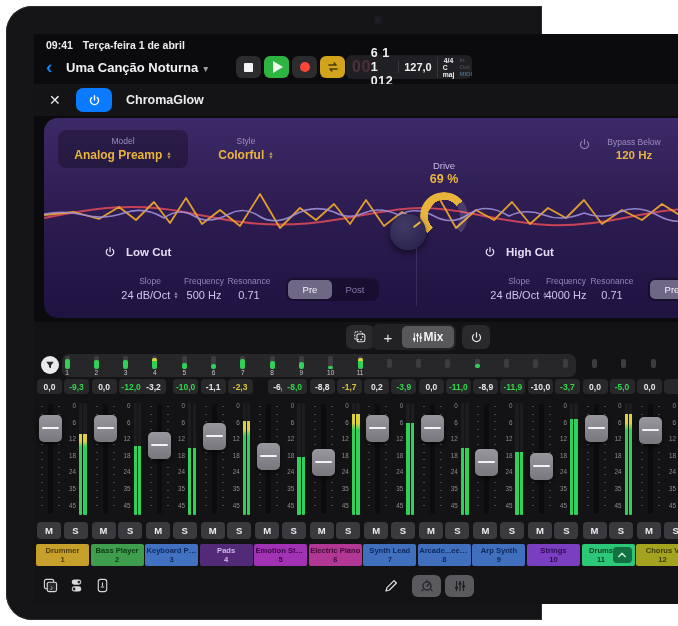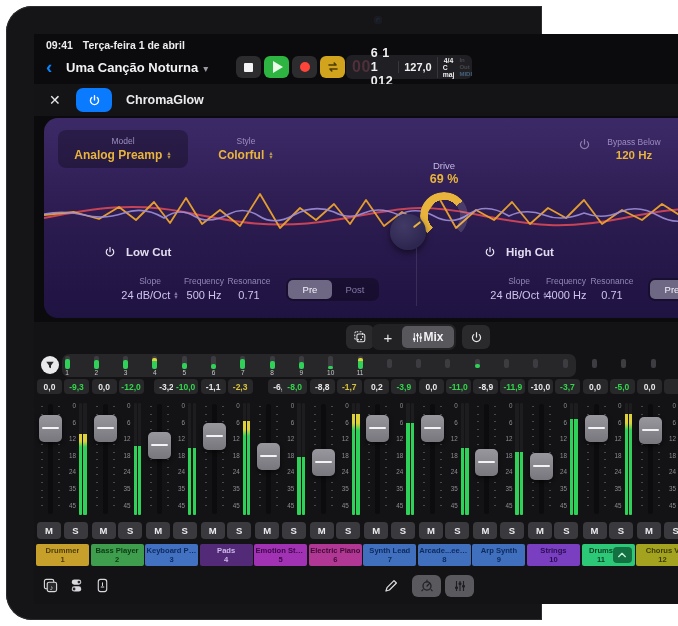--- a/index.html
+++ b/index.html
@@ -388,21 +388,21 @@
               <div class="ov-slot" style="left: 587.2px; top: 5px; height: 9px;"></div>
               <div class="ov-slot" style="left: 616.5px; top: 5px; height: 9px;"></div>
             </div>
         </div>
 
         <div class="db-row" id="db-row">
             <div class="db-box" style="left: 3px; top: 1px;">0,0</div>
             <div class="db-box green" style="left: 30px; top: 1px;">-9,3</div>
             <div class="db-box" style="left: 57.55px; top: 1px;">0,0</div>
             <div class="db-box green" style="left: 84.55px; top: 1px;">-12,0</div>
-            <div class="db-box" style="left: 120px; top: 1px;">-3,2</div>
+            <div class="db-box" style="left: 107px; top: 1px;">-3,2</div>
             <div class="db-box green" style="left: 139.1px; top: 1px;">-10,0</div>
             <div class="db-box" style="left: 166.65px; top: 1px;">-1,1</div>
             <div class="db-box yellow" style="left: 193.65px; top: 1px;">-2,3</div>
             <div class="db-box" style="left: 234px; top: 1px;">-6,2</div>
             <div class="db-box green" style="left: 248.2px; top: 1px;">-8,0</div>
             <div class="db-box" style="left: 275.75px; top: 1px;">-8,8</div>
             <div class="db-box yellow" style="left: 302.75px; top: 1px;">-1,7</div>
             <div class="db-box" style="left: 330.3px; top: 1px;">0,2</div>
             <div class="db-box green" style="left: 357.3px; top: 1px;">-3,9</div>
             <div class="db-box" style="left: 384.85px; top: 1px;">0,0</div>

